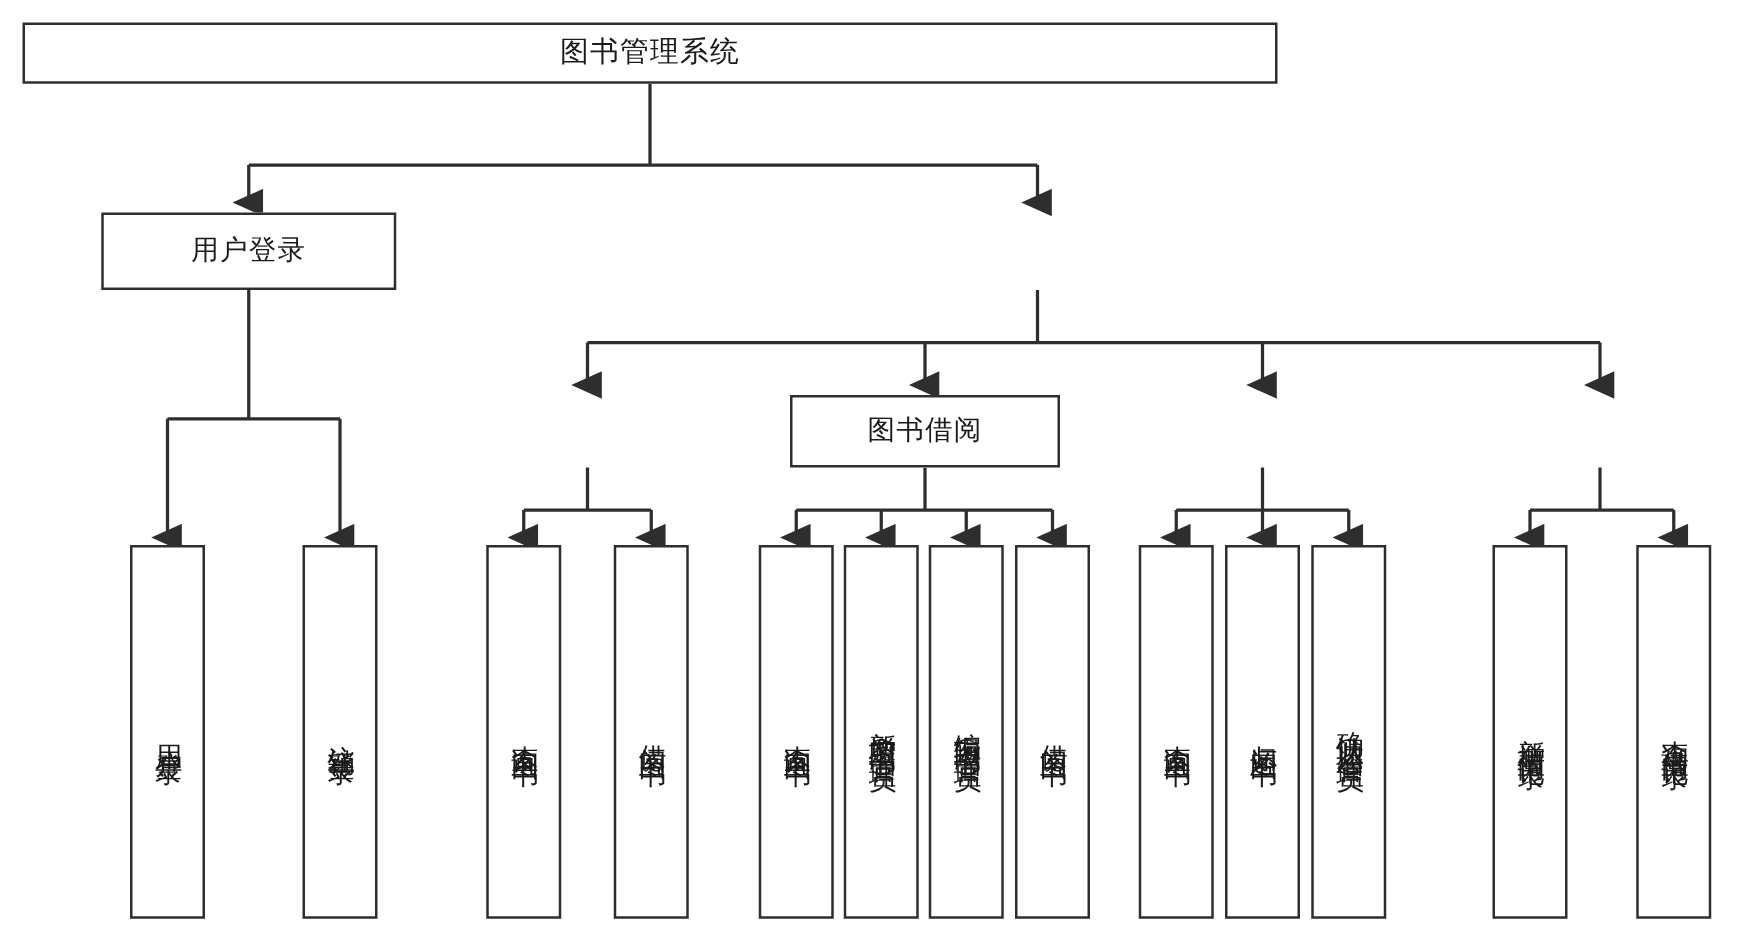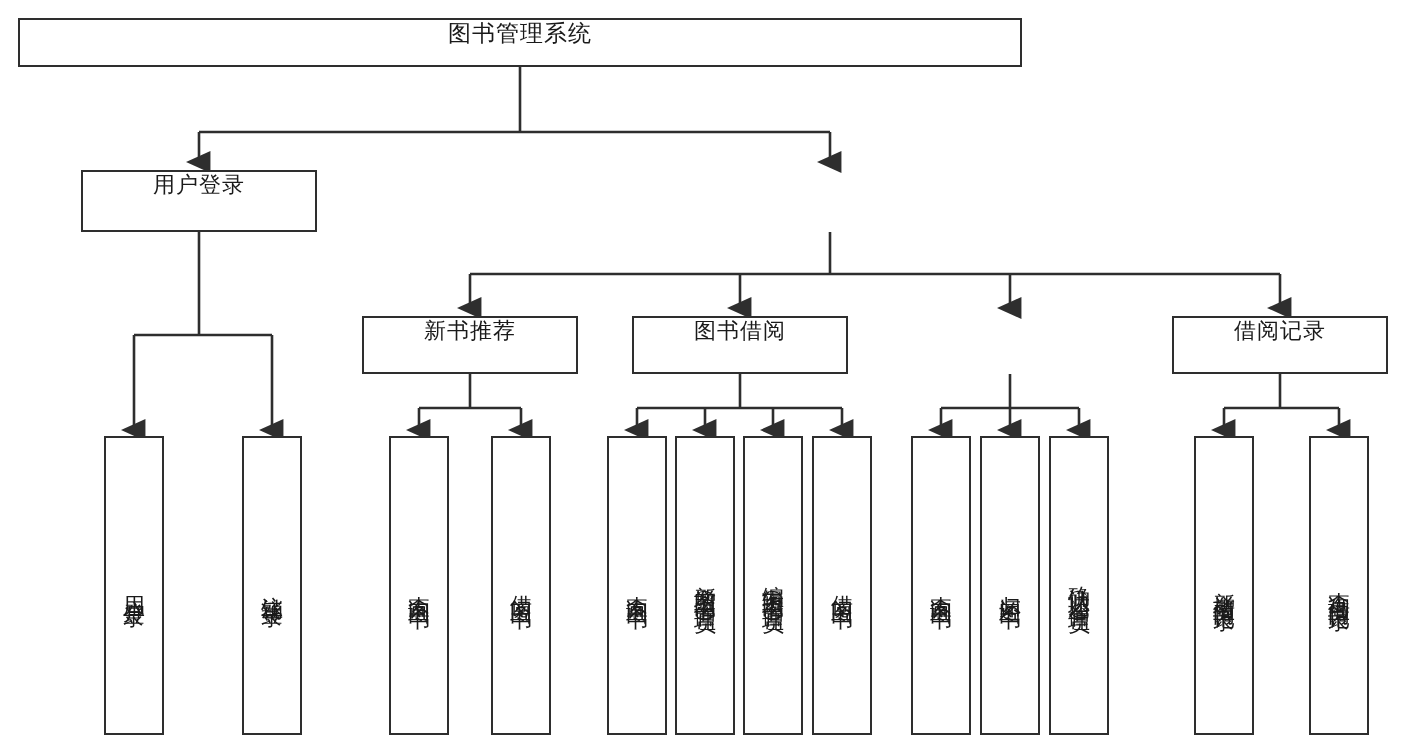--- a/index.html
+++ b/index.html
@@ -25,21 +25,21 @@
     width: 1405px;
     height: 747px;
     pointer-events: none;
   }
   .node {
     position: absolute;
     box-sizing: border-box;
     background: #ffffff;
     border: 2px solid #2e2e2e;
     display: flex;
-    align-items: flex-start;
+    align-items: center;
     justify-content: center;
     color: #1a1a1a;
   }
   .node .label {
     display: block;
     text-align: center;
     line-height: 1.15;
     white-space: nowrap;
   }
   
@@ -133,28 +133,22 @@
   </svg>
 
   <div class="node h root" style="left:18px; top:18px; width:1004px; height:49px;">
     <span class="label">图书管理系统</span>
   </div>
 
   <div class="node h" style="left:81px; top:170px; width:236px; height:62px;">
     <span class="label">用户登录</span>
   </div>
 
-  <div class="node h" style="left:362px; top:316px; width:216px; height:58px;">
-    <span class="label">新书推荐</span>
-  </div>
   <div class="node h" style="left:632px; top:316px; width:216px; height:58px;">
     <span class="label">图书借阅</span>
-  </div>
-  <div class="node h" style="left:1172px; top:316px; width:216px; height:58px;">
-    <span class="label">借阅记录</span>
   </div>
 
   <div class="node v" style="left:104px; top:436px; width:60px; height:299px;">
     <span class="label">用户登录</span>
   </div>
   <div class="node v" style="left:242px; top:436px; width:60px; height:299px;">
     <span class="label">注销登录</span>
   </div>
 
   <div class="node v" style="left:389px; top:436px; width:60px; height:299px;">

